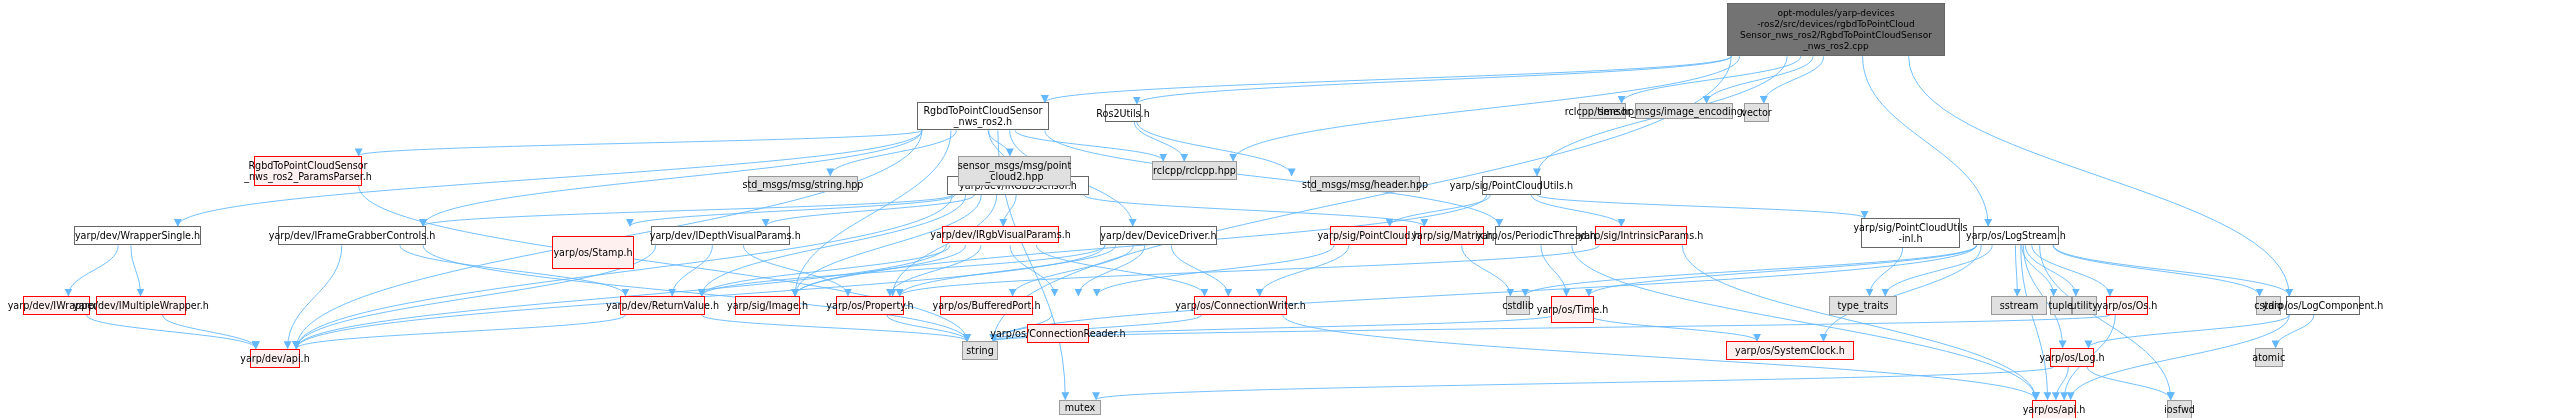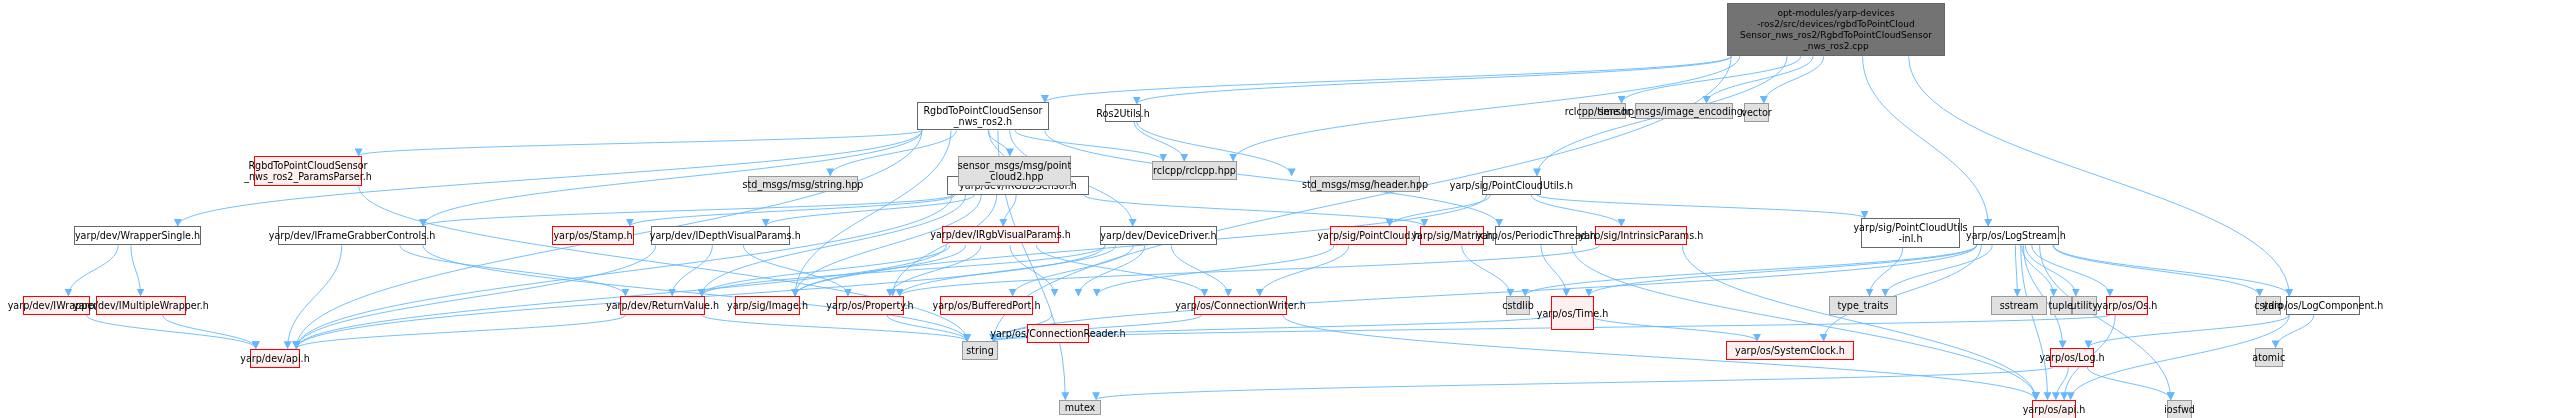--- a/index.html
+++ b/index.html
@@ -140,41 +140,41 @@
   <div class="node red" style="left: 254px; top: 156px; width: 108px; height: 30px;"><span>RgbdToPointCloudSensor
 _nws_ros2_ParamsParser.h</span></div>
   <div class="node sys" style="left: 748px; top: 176px; width: 110px; height: 16.3px;"><span>std_msgs/msg/string.hpp</span></div>
   <div class="node local" style="left: 947px; top: 176px; width: 142px; height: 19.3px;"><span>yarp/dev/IRGBDSensor.h</span></div>
   <div class="node sys" style="left: 958px; top: 156px; width: 113px; height: 30px;"><span>sensor_msgs/msg/point
 _cloud2.hpp</span></div>
   <div class="node sys" style="left: 1152px; top: 161px; width: 85px; height: 19.3px;"><span>rclcpp/rclcpp.hpp</span></div>
   <div class="node sys" style="left: 1266px; top: 176px; width: 110px; height: 16.3px; margin-left: 44px;"><span>std_msgs/msg/header.hpp</span></div>
   <div class="node local" style="left: 74px; top: 226px; width: 127px; height: 19.3px;"><span>yarp/dev/WrapperSingle.h</span></div>
   <div class="node local" style="left: 278px; top: 226px; width: 148px; height: 19.3px;"><span>yarp/dev/IFrameGrabberControls.h</span></div>
-  <div class="node red" style="left: 552px; top: 226px; width: 82px; height: 19px; text-align: right;"><span>yarp/os/Stamp.h</span></div>
+  <div class="node red" style="left: 552px; top: 236px; width: 82px; height: 33px; text-align: right;"><span>yarp/os/Stamp.h</span></div>
   <div class="node local" style="left: 651px; top: 226px; width: 139px; height: 19px; padding-left: 14px;"><span>yarp/dev/IDepthVisualParams.h</span></div>
   <div class="node red" style="left: 942px; top: 226px; width: 117px; height: 17px;"><span>yarp/dev/IRgbVisualParams.h</span></div>
   <div class="node local" style="left: 1100px; top: 226px; width: 117px; height: 19.3px;"><span>yarp/dev/DeviceDriver.h</span></div>
   <div class="node red" style="left: 1330px; top: 226px; width: 77px; height: 19.3px;"><span>yarp/sig/PointCloud.h</span></div>
   <div class="node red" style="left: 1420px; top: 226px; width: 64px; height: 19.3px;"><span>yarp/sig/Matrix.h</span></div>
   <div class="node local" style="left: 1495px; top: 226px; width: 82px; height: 19.3px;"><span>yarp/os/PeriodicThread.h</span></div>
   <div class="node red" style="left: 1595px; top: 226px; width: 92px; height: 19.3px; text-align: center;"><span>yarp/sig/IntrinsicParams.h</span></div>
   <div class="node local" style="left: 1861px; top: 218px; width: 99px; height: 30px;"><span>yarp/sig/PointCloudUtils
 -inl.h</span></div>
   <div class="node local" style="left: 1973px; top: 226px; width: 86px; height: 19.3px;"><span>yarp/os/LogStream.h</span></div>
   <div class="node red" style="left: 23px; top: 296px; width: 67px; height: 19.3px;"><span>yarp/dev/IWrapper.h</span></div>
   <div class="node red" style="left: 96px; top: 296px; width: 90px; height: 19.3px;"><span>yarp/dev/IMultipleWrapper.h</span></div>
   <div class="node red" style="left: 620px; top: 296px; width: 85px; height: 19.3px;"><span>yarp/dev/ReturnValue.h</span></div>
   <div class="node red" style="left: 735px; top: 296px; width: 65px; height: 19.3px;"><span>yarp/sig/Image.h</span></div>
   <div class="node red" style="left: 836px; top: 296px; width: 68px; height: 19.3px;"><span>yarp/os/Property.h</span></div>
   <div class="node red" style="left: 940px; top: 296px; width: 93px; height: 19.3px;"><span>yarp/os/BufferedPort.h</span></div>
   <div class="node red" style="left: 1027px; top: 296px; width: 62px; height: 19.3px; margin-top: 28px;"><span>yarp/os/ConnectionReader.h</span></div>
   <div class="node red" style="left: 1194px; top: 296px; width: 93px; height: 19.3px;"><span>yarp/os/ConnectionWriter.h</span></div>
   <div class="node sys" style="left: 1506px; top: 296px; width: 24px; height: 19.3px;"><span>cstdlib</span></div>
-  <div class="node red" style="left: 1551px; top: 296px; width: 43px; height: 34px;"><span>yarp/os/Time.h</span></div>
+  <div class="node red" style="left: 1551px; top: 296px; width: 43px; height: 27px;"><span>yarp/os/Time.h</span></div>
   <div class="node sys" style="left: 1829px; top: 296px; width: 68px; height: 19.3px;"><span>type_traits</span></div>
   <div class="node sys" style="left: 1991px; top: 296px; width: 56px; height: 19.3px;"><span>sstream</span></div>
   <div class="node sys" style="left: 2050px; top: 296px; width: 21.5px; height: 19.3px;"><span>tuple</span></div>
   <div class="node sys" style="left: 2072px; top: 296px; width: 24.5px; height: 19.3px;"><span>utility</span></div>
   <div class="node red" style="left: 2106px; top: 296px; width: 42px; height: 19.3px;"><span>yarp/os/Os.h</span></div>
   <div class="node sys" style="left: 2256px; top: 296px; width: 25px; height: 19.3px;"><span>cstdio</span></div>
   <div class="node local" style="left: 2286px; top: 296px; width: 74px; height: 19.3px;"><span>yarp/os/LogComponent.h</span></div>
   <div class="node red" style="left: 250px; top: 349px; width: 50px; height: 19.3px;"><span>yarp/dev/api.h</span></div>
   <div class="node sys" style="left: 962px; top: 341px; width: 36px; height: 19.3px;"><span>string</span></div>
   <div class="node red" style="left: 1726px; top: 341px; width: 128px; height: 19.3px;"><span>yarp/os/SystemClock.h</span></div>

